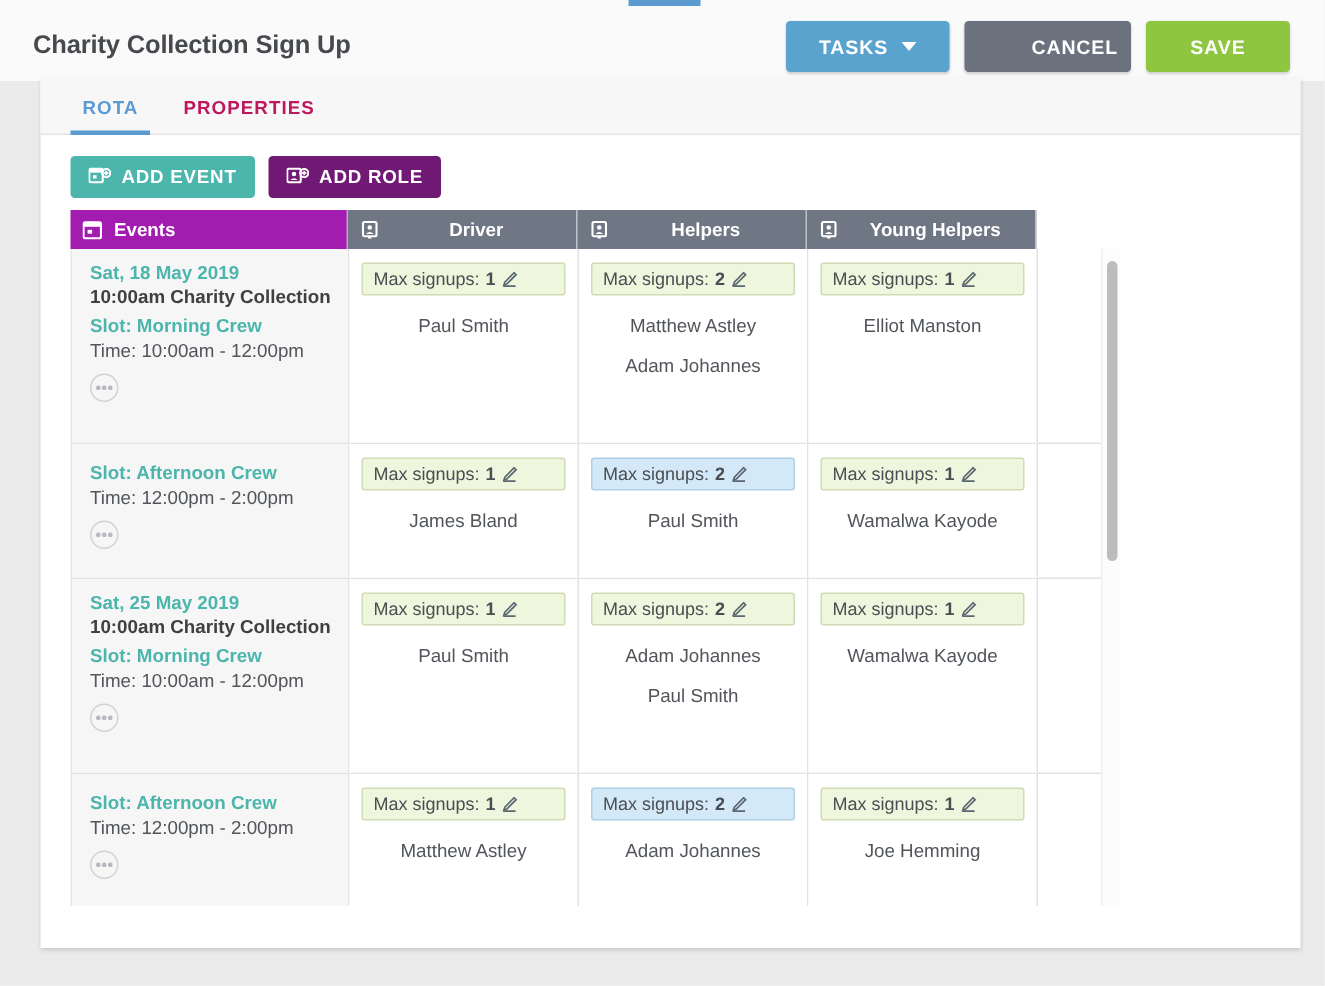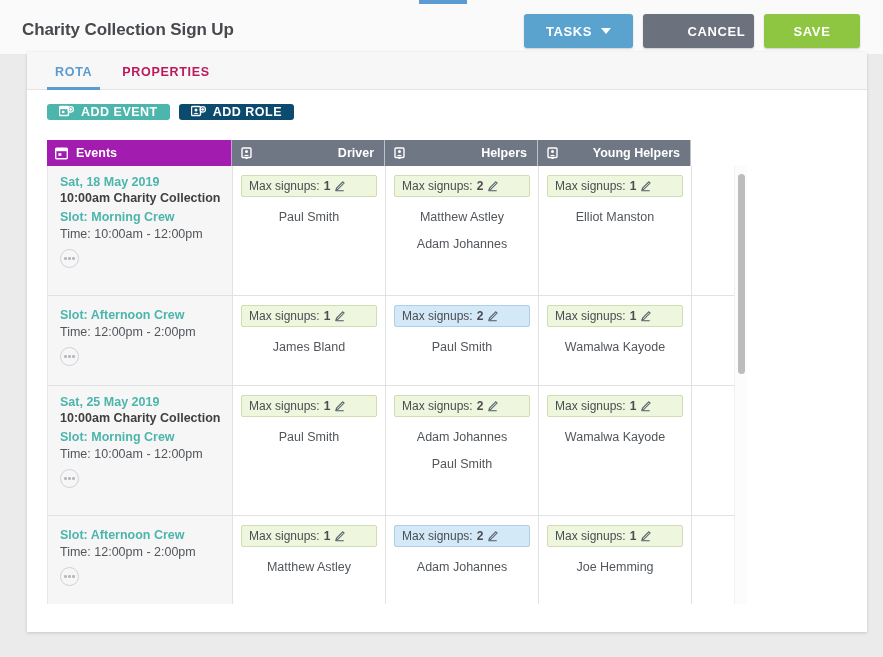--- a/index.html
+++ b/index.html
@@ -119,29 +119,29 @@
     gap: 9px;
   }
   .abtn {
     border: none;
     border-radius: 3px;
     color: #ffffff;
     font-family: "Liberation Sans", sans-serif;
     font-size: 12.5px;
     font-weight: bold;
     letter-spacing: 0.5px;
-    height: 16px;
+    height: 28px;
     padding: 0 12px;
     display: inline-flex;
     align-items: center;
     gap: 7px;
     cursor: pointer;
   }
   .abtn-event { background: #4cb5ac; }
-  .abtn-role  { background: #0c4a6e; }
+  .abtn-role  { background: #701a75; }
 
   
   .grid-wrap {
     position: absolute;
     left: 20px; top: 88px;
     width: 700px; height: 464px;
   }
   .grid-head {
     display: flex;
     height: 26px;
@@ -151,21 +151,21 @@
     align-items: center;
     gap: 8px;
     color: #ffffff;
     font-size: 12.5px;
     font-weight: bold;
     padding-left: 8px;
     border-right: 1px solid rgba(255,255,255,0.55);
   }
   .hcell.events { background: #a21caf; width: 185px; }
   .hcell.role   { background: #6f7785; width: 153px; justify-content: flex-start; }
-  .hcell.role .htext { flex: 1; text-align: right; padding-right: 10px; }
+  .hcell.role .htext { flex: 1; text-align: center; padding-right: 10px; }
 
   .scroll-area {
     position: relative;
     width: 691px;
     height: 438px;
     overflow: hidden;
     border-left: 1px solid #e7e7e7;
   }
   .row {
     display: flex;

